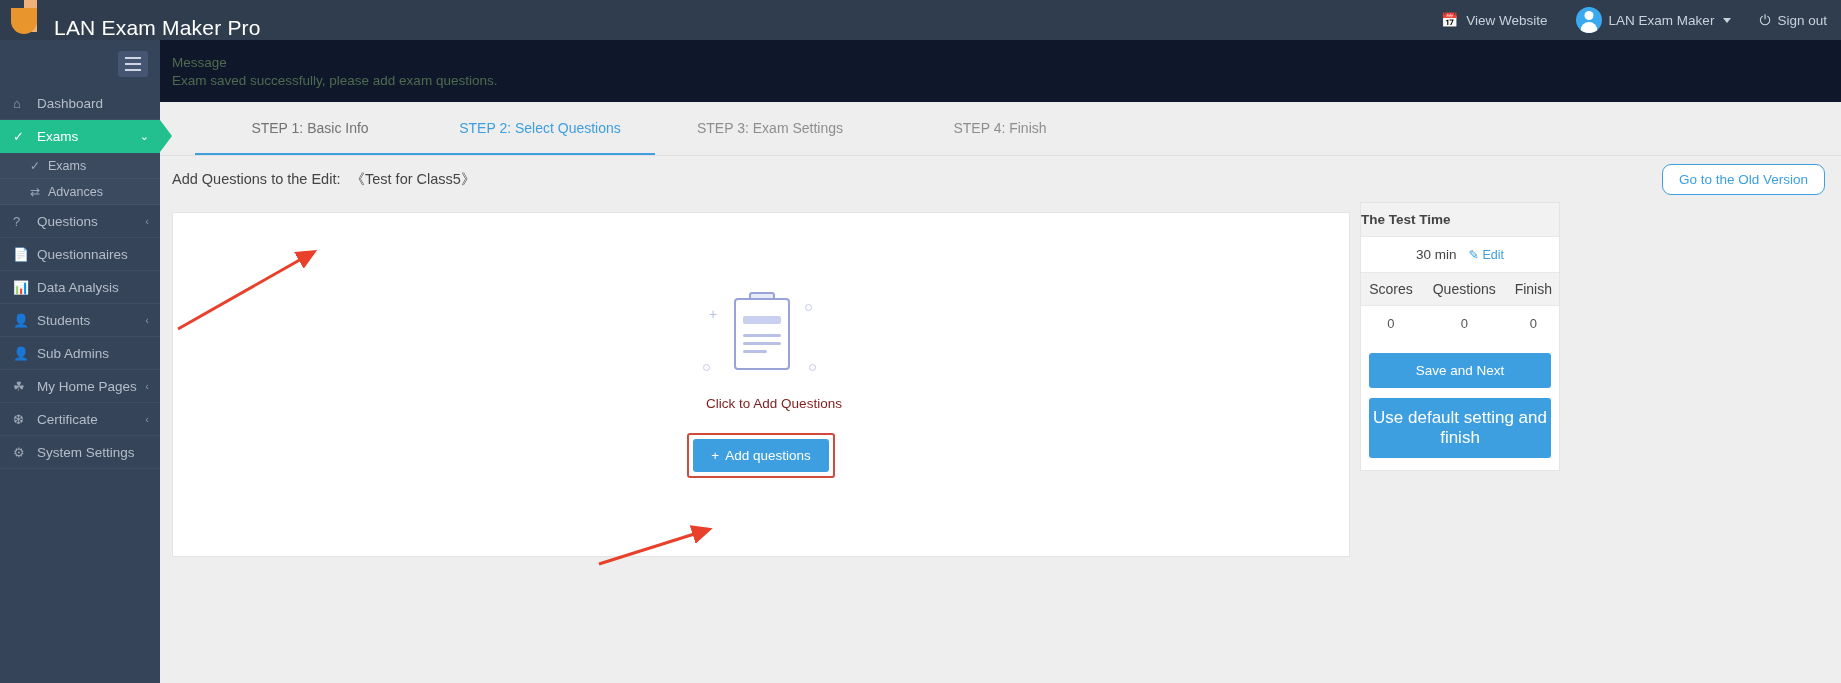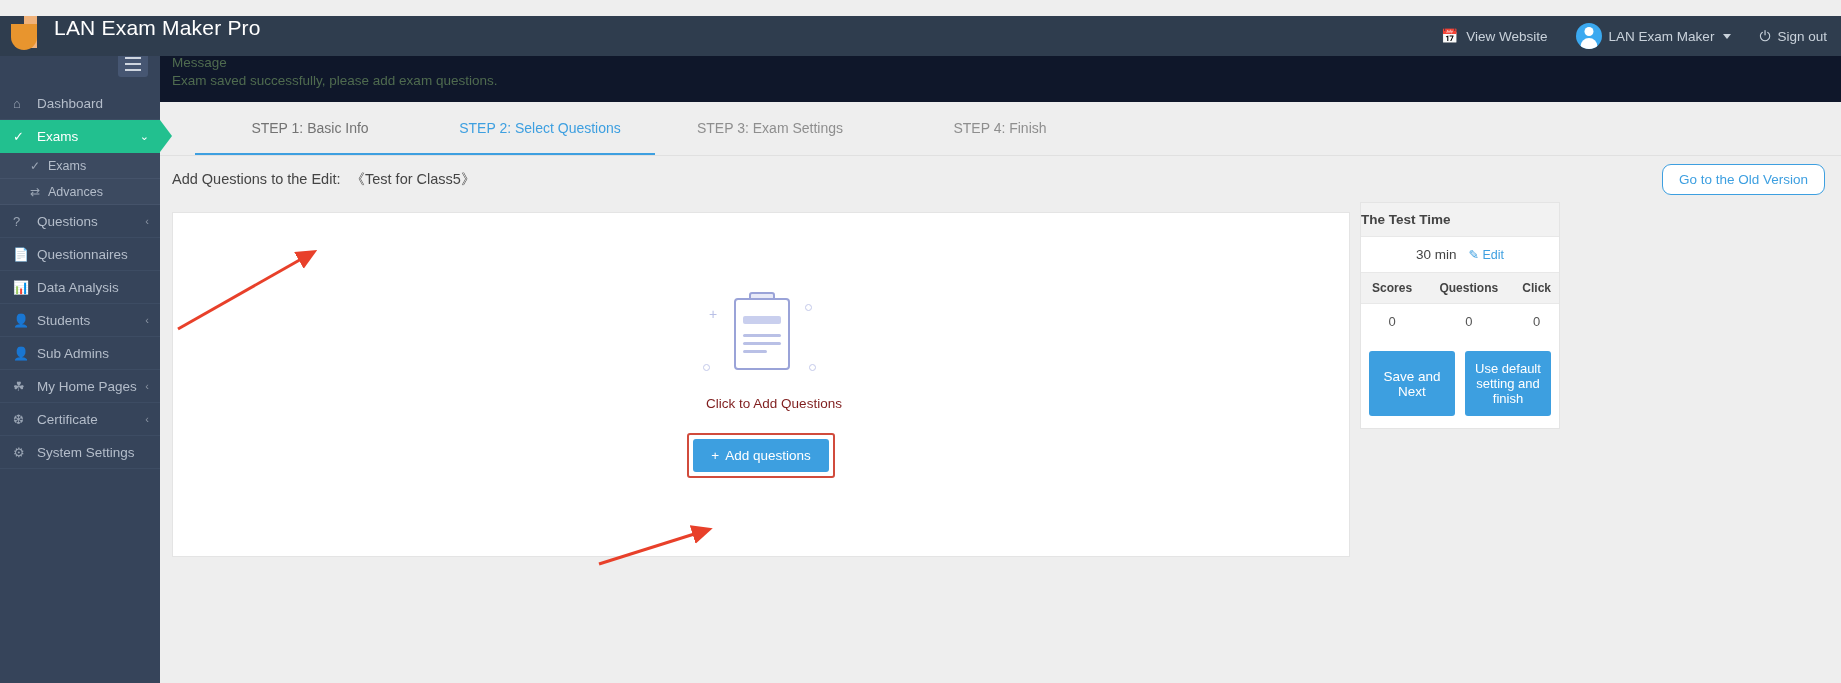--- a/index.html
+++ b/index.html
@@ -6,24 +6,24 @@
   html, body {
     margin: 0; padding: 0;
     width: 1841px; height: 683px;
     overflow: hidden;
     font-family: "Liberation Sans", sans-serif;
     background: #eeeeee;
   }
 
   
   .topbar {
-    position: absolute; top: 16px; left: 0;
+    position: absolute; top: 0; left: 0;
     width: 1841px; height: 40px;
     background: #2f3d4e;
-    display: flex; align-items: flex-start;
+    display: flex; align-items: flex-end;
     z-index: 30;
   }
   .brand-logo {
     width: 46px; height: 40px;
     display: flex; align-items: flex-start; justify-content: center;
     position: relative;
   }
   .logo-j {
     position: relative; width: 28px; height: 40px;
   }
@@ -259,34 +259,34 @@
     border-bottom:1px solid #e8e8e8;
   }
   .tt-time {
     text-align:center; font-size:13.5px; color:#444;
     padding: 10px 0; display:flex; align-items:center;
     justify-content:center; gap: 12px;
   }
   .tt-edit { color:#3d9fe0; cursor:pointer; font-size:12.5px; }
   .tt-table { width:100%; border-collapse: collapse; }
   .tt-table th {
-    background:#f2f2f2; font-size:12px; color:#444;
-    padding: 8px 0; font-weight: bold;
+    background:#f2f2f2; font-size:14px; color:#444;
+    padding: 8px 0; font-weight: normal;
     border-top: 1px solid #e8e8e8; border-bottom:1px solid #e8e8e8;
   }
   .tt-table td {
     text-align:center; font-size:13px; color:#555; padding: 10px 0;
   }
   .rp-btn {
     display:block; width: 100%; margin-top: 0;
     background:#3d9fe0; color:#fff; border:none;
     font-size: 13.5px; padding: 10px 0; cursor:pointer;
     border-radius: 3px; font-family:"Liberation Sans", sans-serif;
   }
-  .rp-btn-wrap { padding: 12px 8px 12px 8px; display:flex; flex-direction:row; gap:10px; }
+  .rp-btn-wrap { padding: 12px 8px 12px 8px; display:flex; flex-direction:column; gap:10px; }
 
   
   .arrow-svg { position:absolute; pointer-events:none; z-index: 40; }
 </style>
 </head>
 <body>
 
 <div class="topbar">
   <div class="brand-logo">
     <div class="logo-j"></div>
@@ -453,32 +453,32 @@
           <span class="tt-edit">
             <span>✎</span>
             <span>Edit</span>
           </span>
         </div>
         <table class="tt-table">
           <tbody>
               <tr>
             <th>Scores</th>
             <th>Questions</th>
-            <th>Click</th>
+            <th>Finish</th>
           </tr>
           <tr>
             <td>0</td>
             <td>0</td>
             <td>0</td>
           </tr>
         </tbody>
           </table>
         <div class="rp-btn-wrap">
           <button class="rp-btn">Save and Next</button>
-          <button class="rp-btn" style="font-size:13px;">Use default setting and finish</button>
+          <button class="rp-btn" style="font-size:17px;">Use default setting and finish</button>
         </div>
       </div>
     </div>
 
   </div>
 </div>
 
 <svg class="arrow-svg" style="left:170px; top:245px;" width="160" height="90" viewBox="0 0 160 90">
   <defs>
     <marker id="ah1" markerWidth="7" markerHeight="7" refX="5" refY="3.2" orient="auto">

